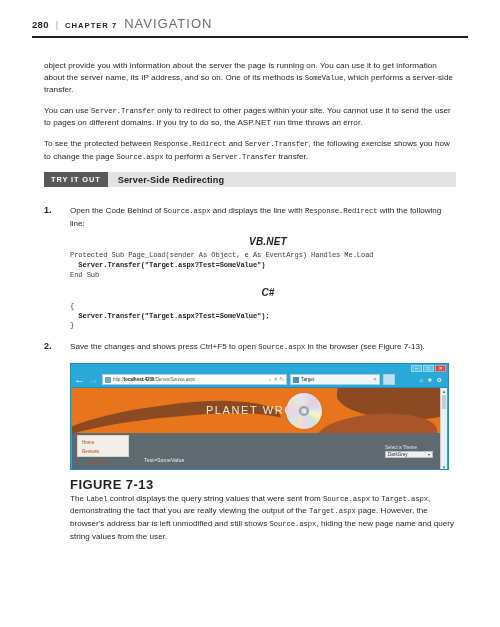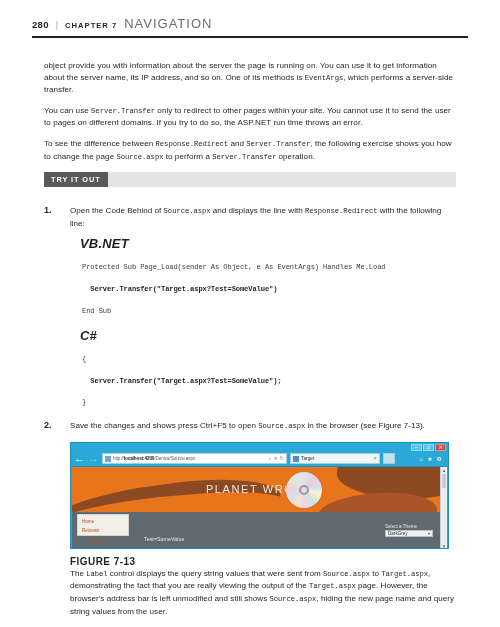--- a/index.html
+++ b/index.html
@@ -53,25 +53,25 @@
   .step { display:flex; margin:10px 0 4px 0; }
   .step-num {
     width:26px; flex:0 0 26px; font-size:9px; font-weight:bold; color:#231f20;
     line-height:11.6px;
   }
   .step-body { flex:1; font-size:8.1px; line-height:11.6px; color:#231f20; }
 
   
   .code-wrap { margin:4px 0 0 26px; }
   .code-lang {
-    font-size:13px; font-weight:bold; font-style:italic;
-    color:#231f20; margin:7px 0 4px 10px; letter-spacing:.2px;
+    font-size:10px; font-weight:bold; font-style:italic;
+    color:#231f20; margin:7px 0 4px 10px; letter-spacing:.2px;text-align:center;
   }
   pre.code {
-    margin:12px; font-family:"Liberation Mono", monospace;
+    margin:0; font-family:"Liberation Mono", monospace;
     font-size:7.1px; line-height:9.6px; color:#404040;
     white-space:pre; letter-spacing:-.1px;
   }
   pre.code b { color:#231f20; font-weight:bold; }
 
   
   .figure { margin:9px 0 0 26px; width:379px; }
   .browser {
     position:relative; width:379px; height:107px;
     background:#2aa9d8;
@@ -216,21 +216,21 @@
   .vscroll .arrow {
     height:7px; display:flex; align-items:center; justify-content:center;
     font-size:4.5px; color:#6b7074;
   }
   .vscroll .arrow.bot { position:absolute; bottom:0; width:100%; }
   .vscroll .thumb {
     position:absolute; top:7px; left:1px; right:1px; height:14px; background:#c7ccd0;
   }
 
   .figcaption {
-    margin:7px 0 0 0; font-size:10px; font-weight:bold;
+    margin:7px 0 0 0; font-size:13px; font-weight:bold;
     letter-spacing:.45px; color:#231f20;
   }
 
   
   .tail { margin:1px 0 0 26px; width:386px; }
   .tail p { font-size:8.1px; line-height:11.8px; margin:0; color:#231f20; }
 </style>
 </head>
 <body>
 
@@ -241,28 +241,29 @@
       <span class="rh-page">280</span>
       <span class="rh-sep">|</span>
       <span class="rh-chapter">CHAPTER 7</span>
       <span class="rh-title">NAVIGATION</span>
     </div>
     <div class="rule"></div>
   </div>
 
   <div class="col">
 
-    <p class="body"><span>object provide you with information about the server the page is running on. You can use it to get information about the server name, its IP address, and so on. One of its methods is </span><code>EventArgs</code><span>, which performs a server-side transfer.</span></p>
+    <p class="body"><span>object provide you with information about the server the page is running on. You can use it to get information about the server name, its IP address, and so on. One of its methods is </span><code>SomeValue</code><span>, which performs a server-side transfer.</span></p>
 
     <p class="body"><span>You can use </span><code>Server.Transfer</code><span> only to redirect to other pages within your site. You cannot use it to send the user to pages on different domains. If you try to do so, the ASP.NET run time throws an error.</span></p>
 
-    <p class="body"><span>To see the difference between </span><code>Response.Redirect</code><span> and </span><code>Server.Transfer</code><span>, the following exercise shows you how to change the page </span><code>Source.aspx</code><span> to perform a </span><code>Server.Transfer</code><span> operation.</span></p>
+    <p class="body"><span>To see the protected between </span><code>Response.Redirect</code><span> and </span><code>Server.Transfer</code><span>, the following exercise shows you how to change the page </span><code>Source.aspx</code><span> to perform a </span><code>Server.Transfer</code><span> transfer.</span></p>
 
     <div class="tryitout">
       <div class="tio-badge">TRY IT OUT</div>
+      <div class="tio-title">Server-Side Redirecting</div>
     </div>
 
 
     <div class="step">
       <div class="step-num">1.</div>
       <div class="step-body"><span>Open the Code Behind of </span><code>Source.aspx</code><span> and displays the line with </span><code>Response.Redirect</code><span> with the following line:</span></div>
     </div>
 
     <div class="code-wrap">
       <div class="code-lang">VB.NET</div>

